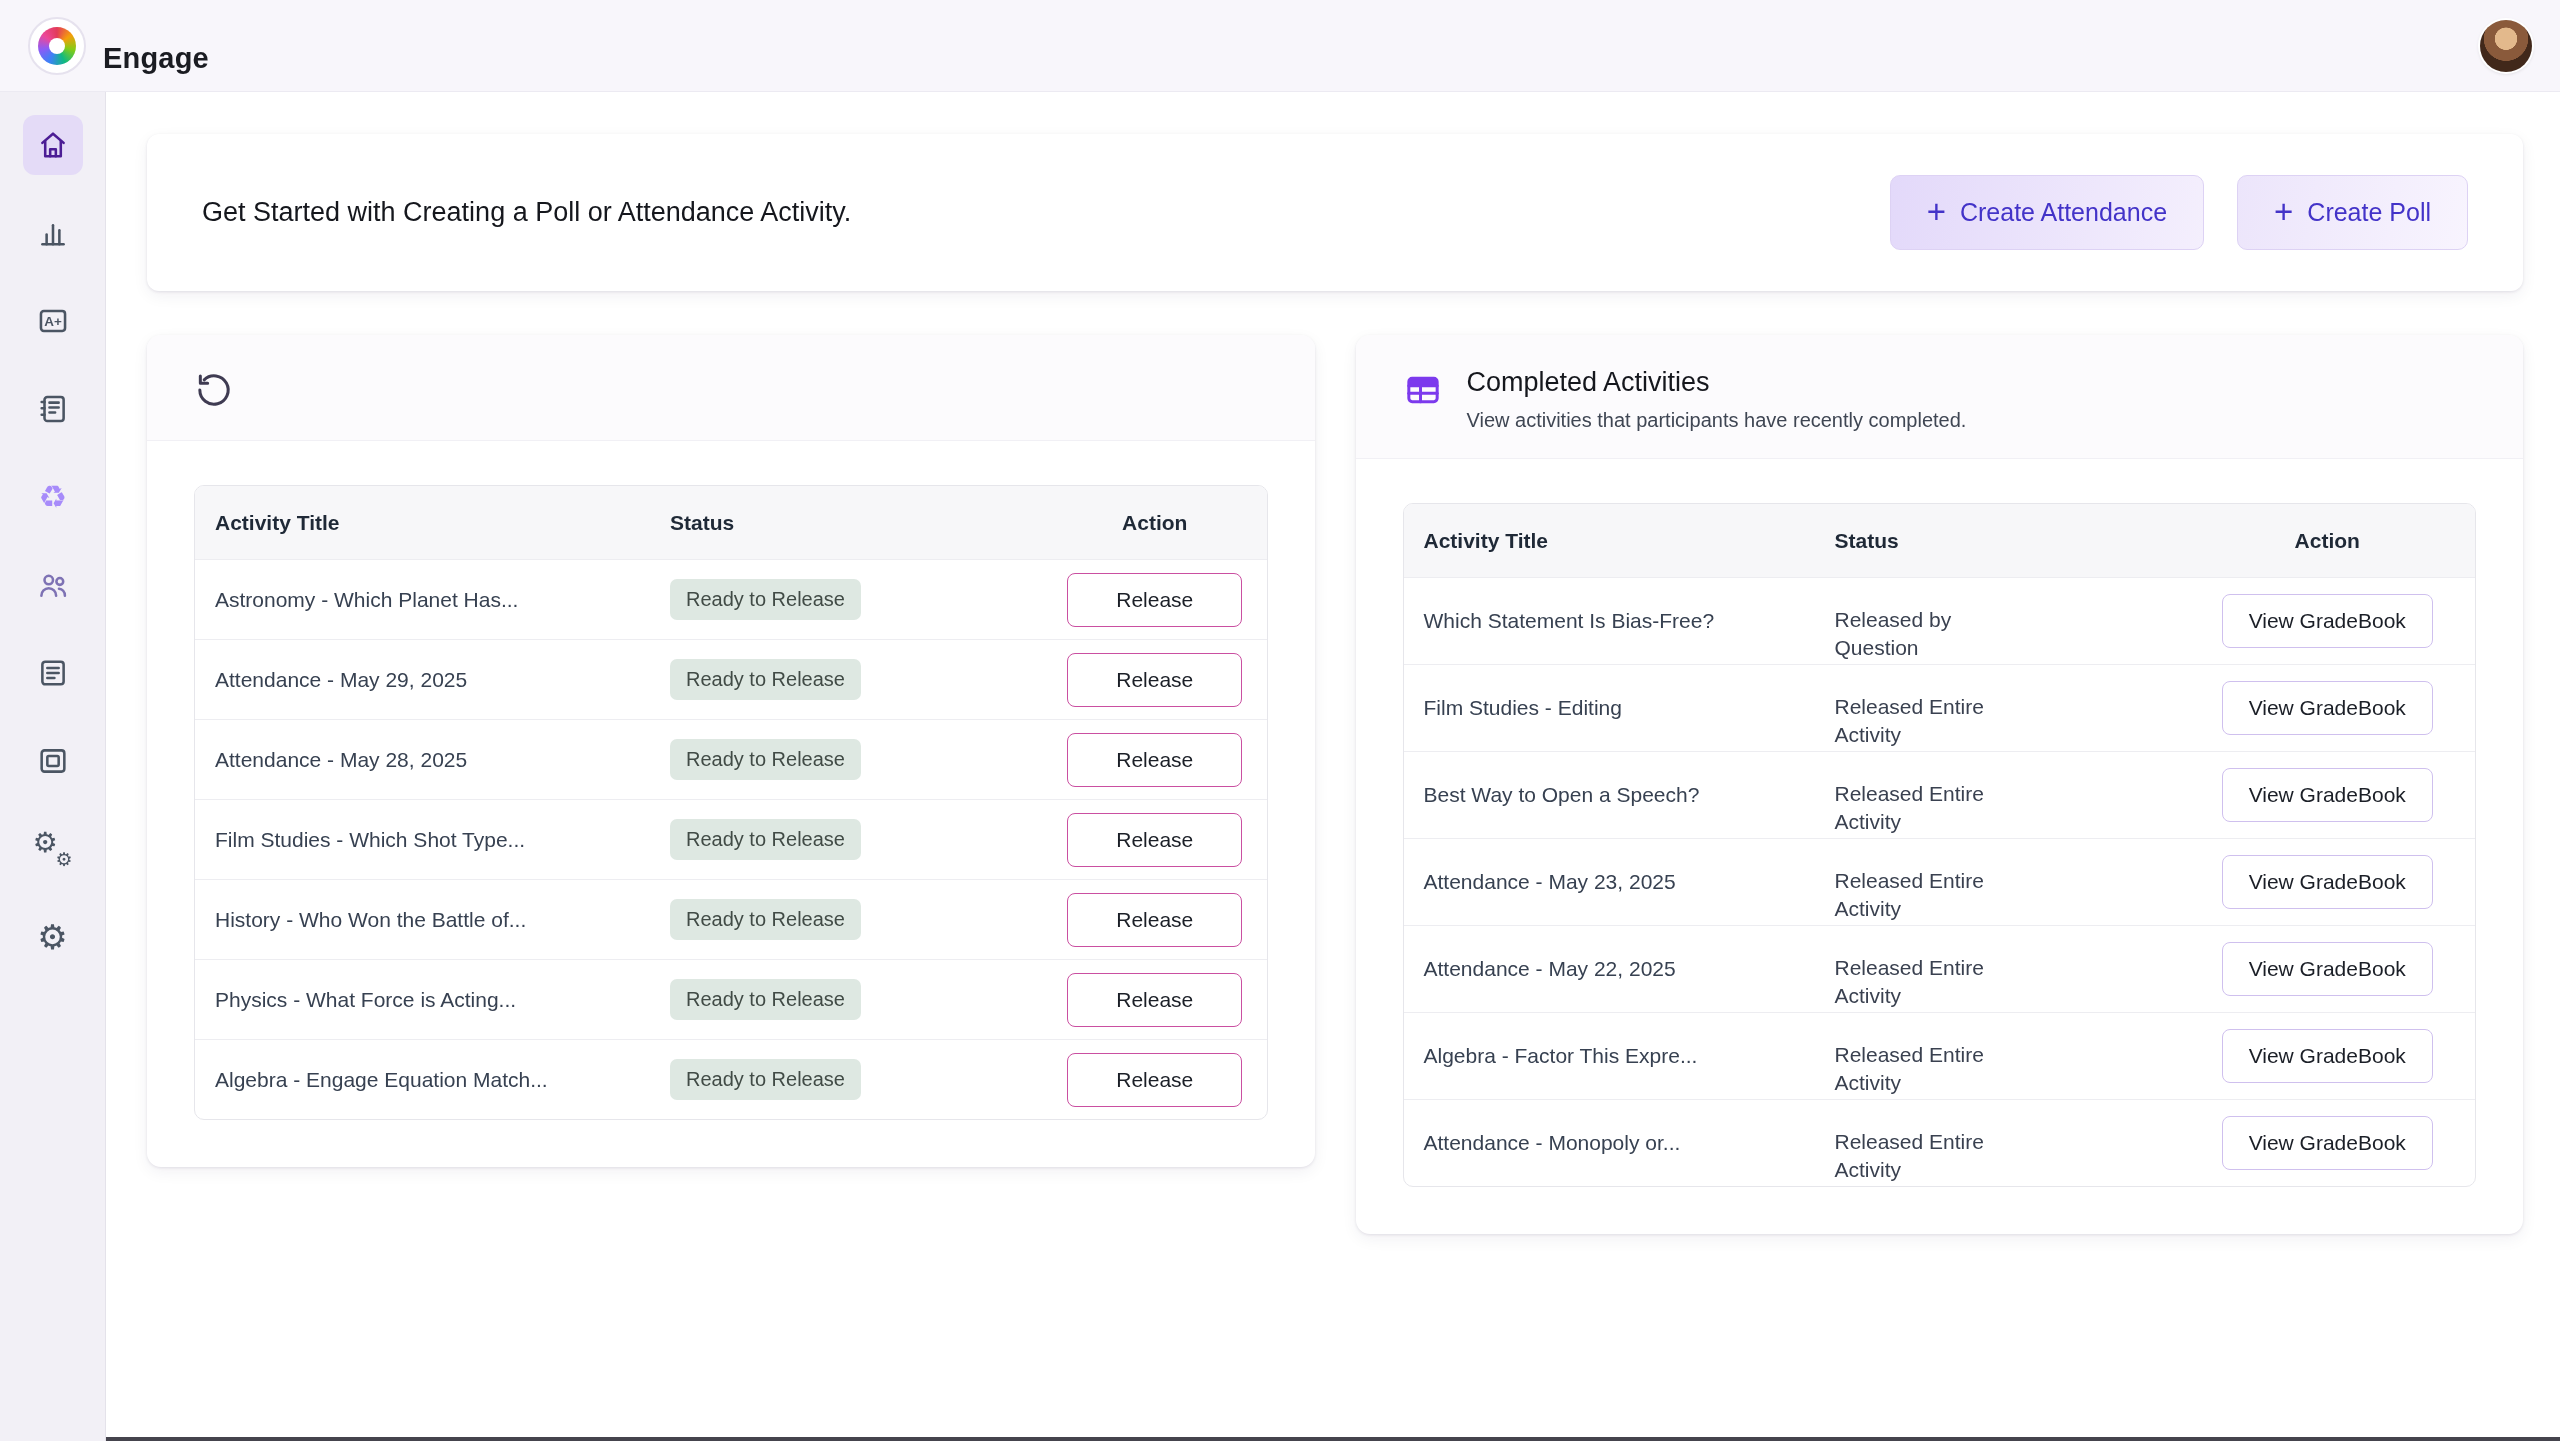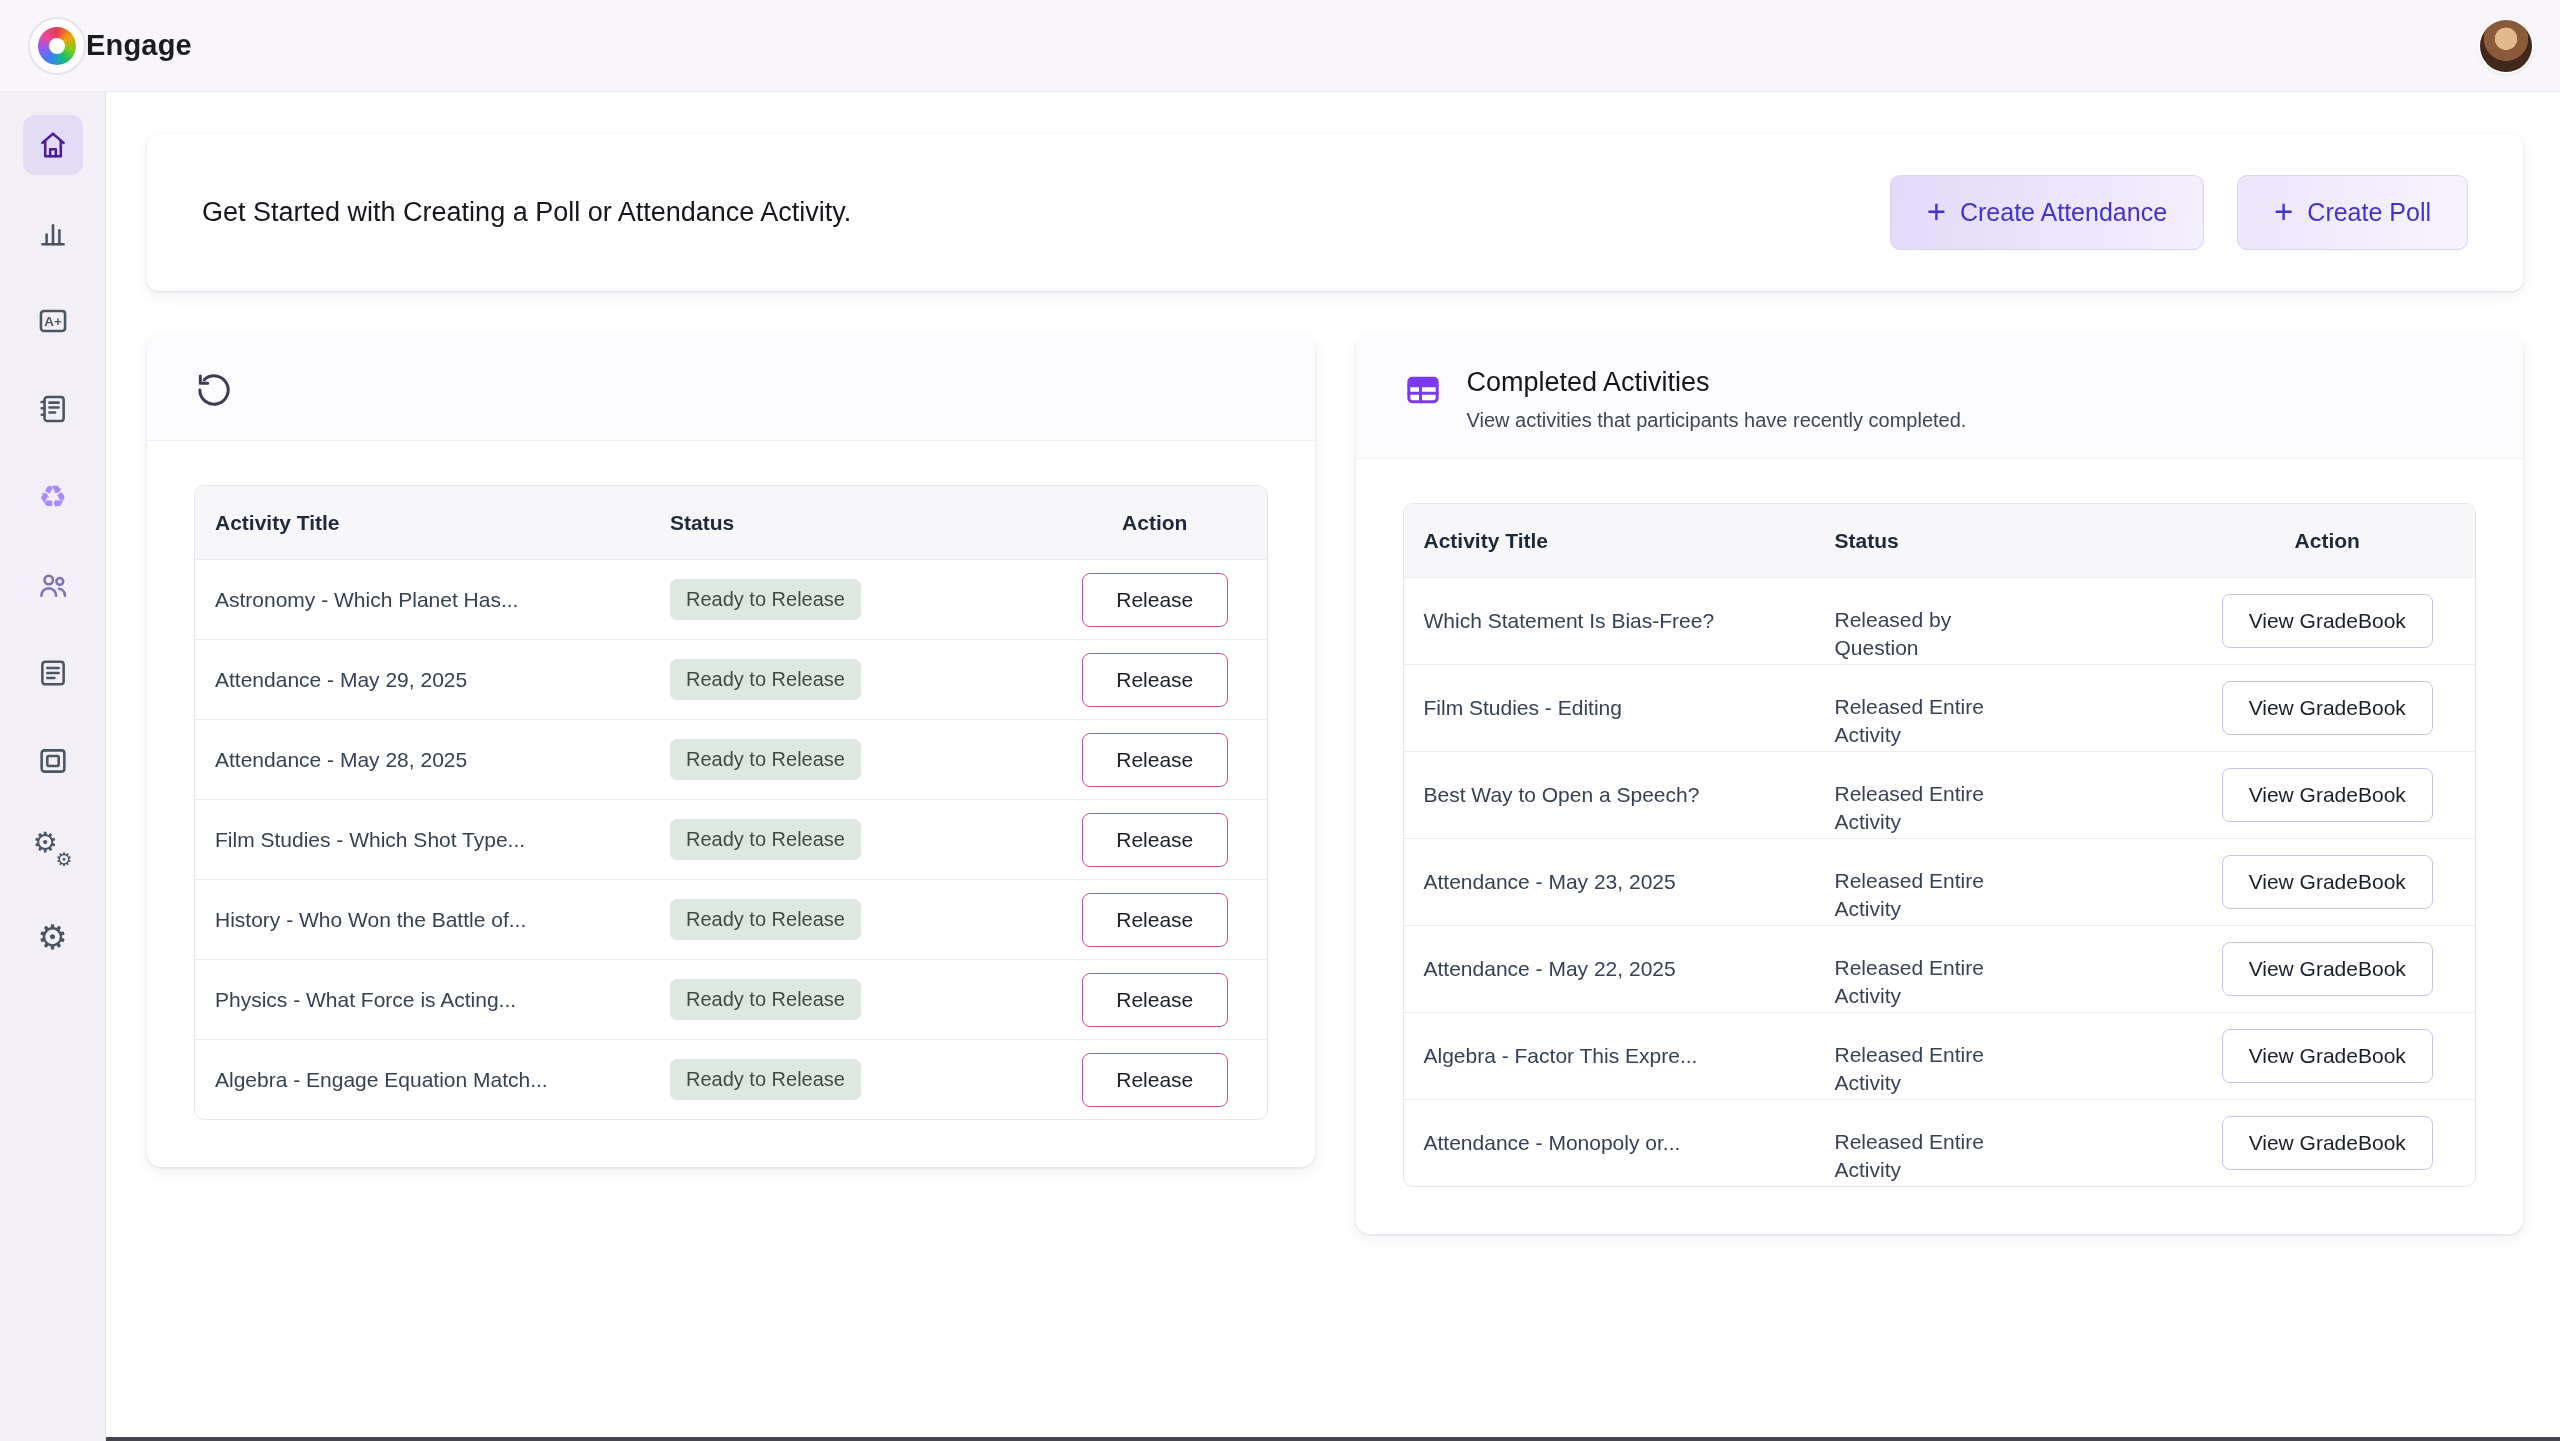--- a/index.html
+++ b/index.html
@@ -3,21 +3,21 @@
 <meta charset="utf-8">
 <style>
   * { margin:0; padding:0; box-sizing:border-box; }
   html,body { width:2560px; height:1441px; font-family:"Liberation Sans","DejaVu Sans",sans-serif; background:#fff; }
   .page { position:relative; width:2560px; height:1441px; overflow:hidden; background:#fff; }
 
   
   .topbar { position:absolute; top:0; left:0; right:0; height:92px; background:#f8f6fb;
             border-bottom:1px solid #eceaf2; display:flex; align-items:center;
             justify-content:space-between; padding:0 28px; z-index:5; }
-  .brand { display:flex; align-items:center; }
+  .brand { display:flex; align-items:flex-end; gap:17px; }
   .logo { width:58px; height:58px; border-radius:50%; background:#fff; border:2px solid #e6e2ee; position:relative; }
   .logo::before { content:""; position:absolute; inset:8px; border-radius:50%;
       background:conic-gradient(#e23b5a,#f59e0b,#84cc16,#10b981,#3b82f6,#8b5cf6,#ec4899,#e23b5a); }
   .logo::after { content:""; position:absolute; inset:19px; border-radius:50%; background:#fff; }
   .app-name { font-size:29px; font-weight:600; color:#1b1c22; letter-spacing:.2px; }
   .avatar { width:52px; height:52px; border-radius:50%;
       background:radial-gradient(circle at 50% 36%, #e3b98c 0 26%, #8a5a3b 27% 52%, #41281a 53% 100%);
       box-shadow:0 0 0 2px #ffffff, 0 1px 4px rgba(0,0,0,.2); cursor:pointer; }
 
   
@@ -73,21 +73,21 @@
   .draft-grid.t-row { min-height:80px; }
   .completed-grid.t-row { min-height:87px; }
   .td-title { font-size:21px; color:#374151; }
   .td-status { font-size:21px; color:#3a4150; }
   .status-text { display:inline-block; max-width:205px; line-height:1.3;margin-top:25px; }
   .badge { display:inline-block; background:#dee8e2; color:#414b46; font-size:20px;
            padding:9px 16px; border-radius:7px; }
   .td-action { display:flex; justify-content:center; padding:10px 0; }
   .btn { background:#fff; height:54px; border-radius:8px; font-size:21px; color:#1b1f27;
          cursor:pointer; font-family:inherit; display:flex; align-items:center; justify-content:center; }
-  .btn-release { width:146px; border:1.6px solid #ca4fa1; }
+  .btn-release { width:175px; border:1.6px solid #ca4fa1; }
   .btn-gradebook { padding:0 26px; border:1.6px solid #cfc0ee; }
 
   .h-scrollbar { position:absolute; left:106px; right:0; bottom:0; height:4px; background:#45444d; z-index:6; }
 </style>
 </head>
 <body>
 
 <div class="page">
 
   <header class="topbar">

